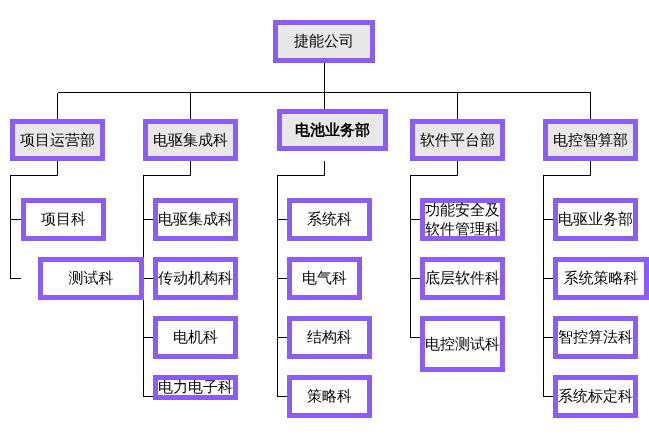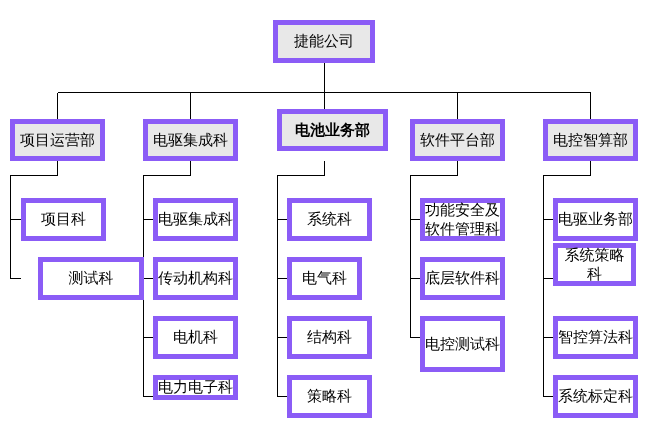--- a/index.html
+++ b/index.html
@@ -77,17 +77,17 @@
   <div class="node fill-white" style="left:287px;top:257px;width:75px;height:43px;">电气科</div>
   <div class="node fill-white" style="left:287px;top:316px;width:85px;height:43px;">结构科</div>
   <div class="node fill-white" style="left:287px;top:375px;width:85px;height:43px;">策略科</div>
 
   <div class="node fill-white" style="left:420px;top:198px;width:85px;height:43px;">功能安全及
 软件管理科</div>
   <div class="node fill-white" style="left:420px;top:257px;width:85px;height:43px;">底层软件科</div>
   <div class="node fill-white" style="left:420px;top:316px;width:85px;height:56px;">电控测试科</div>
 
   <div class="node fill-white" style="left:553px;top:198px;width:85px;height:43px;">电驱业务部</div>
-  <div class="node fill-white" style="left:553px;top:243px;width:83px;height:43px;">系统策略科</div>
+  <div class="node fill-white" style="left:553px;top:257px;width:96px;height:43px;">系统策略科</div>
   <div class="node fill-white" style="left:553px;top:316px;width:85px;height:43px;">智控算法科</div>
   <div class="node fill-white" style="left:553px;top:375px;width:85px;height:43px;">系统标定科</div>
 
 </div>
 
 </body></html>

